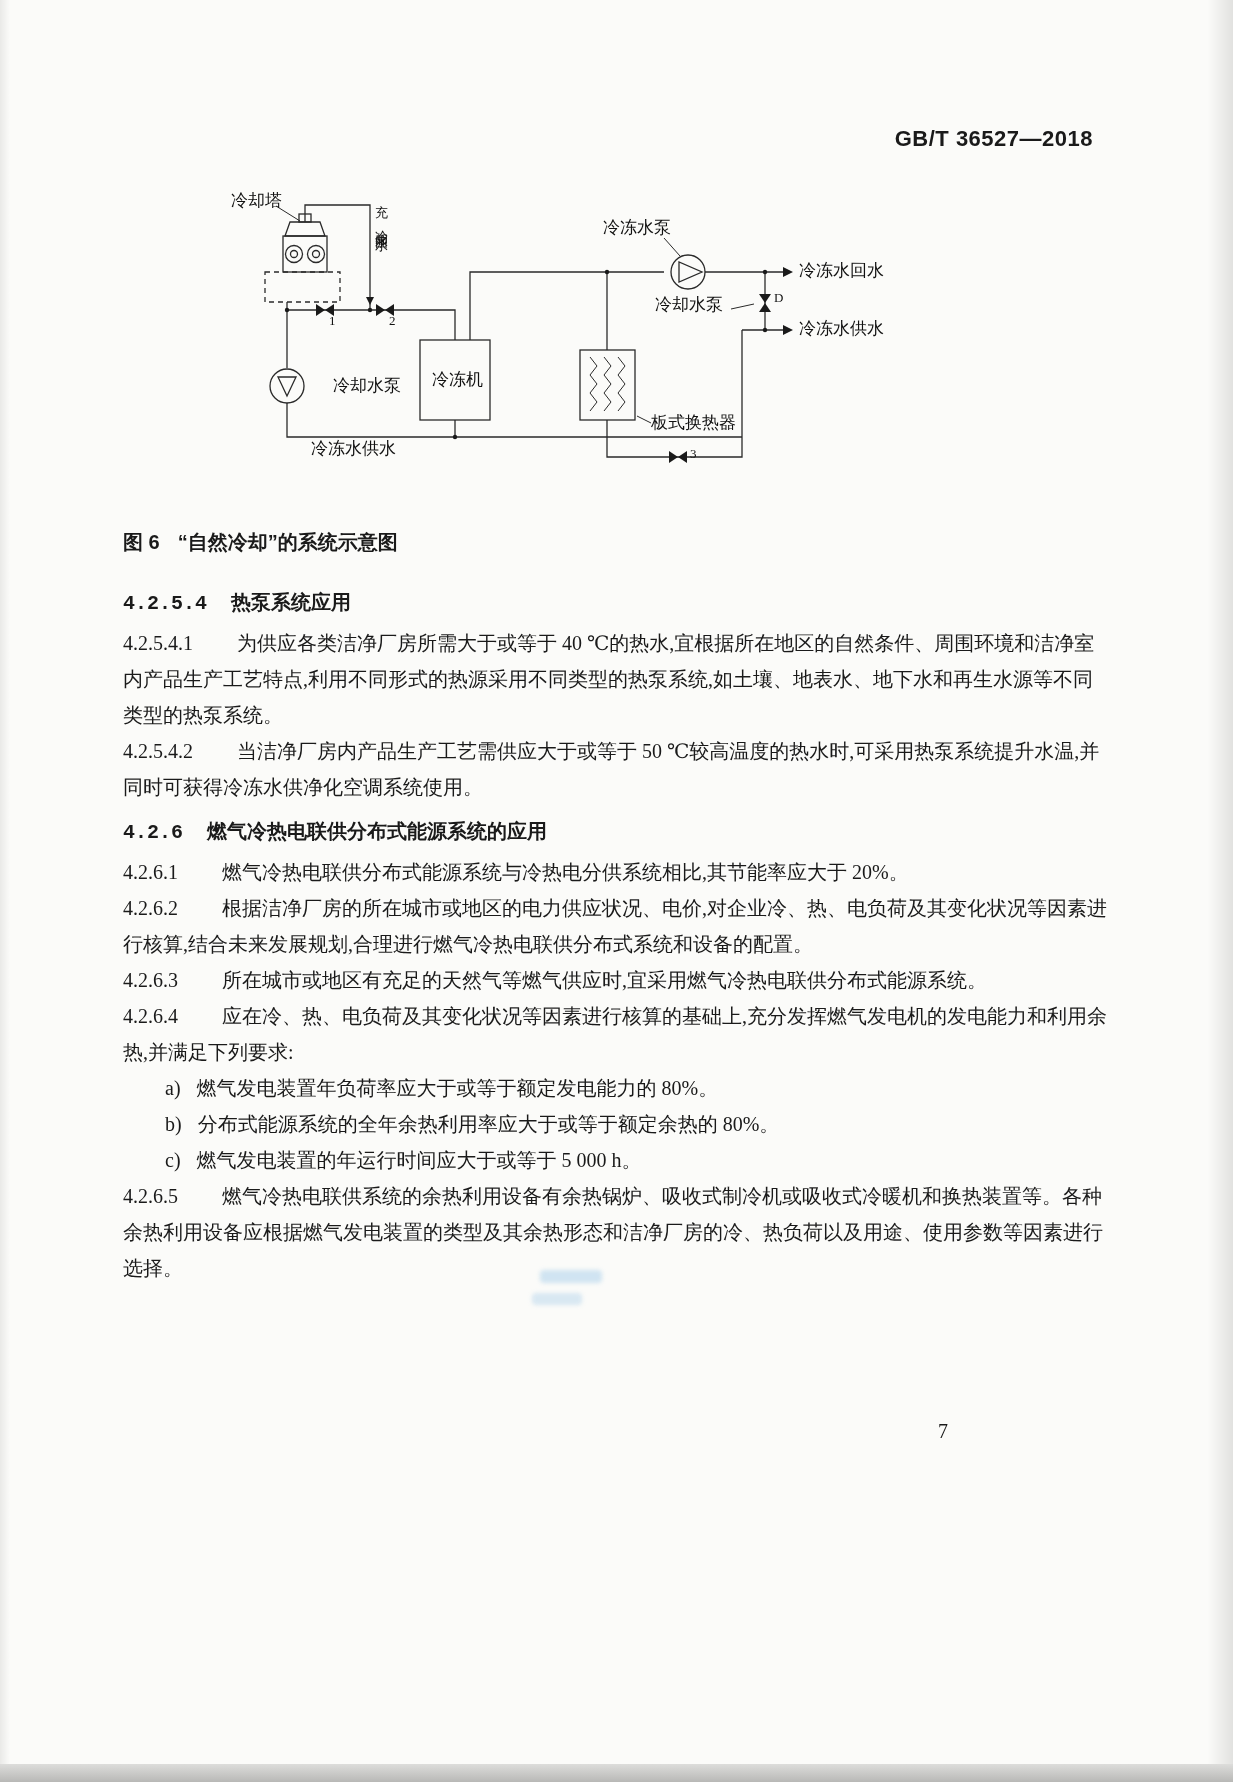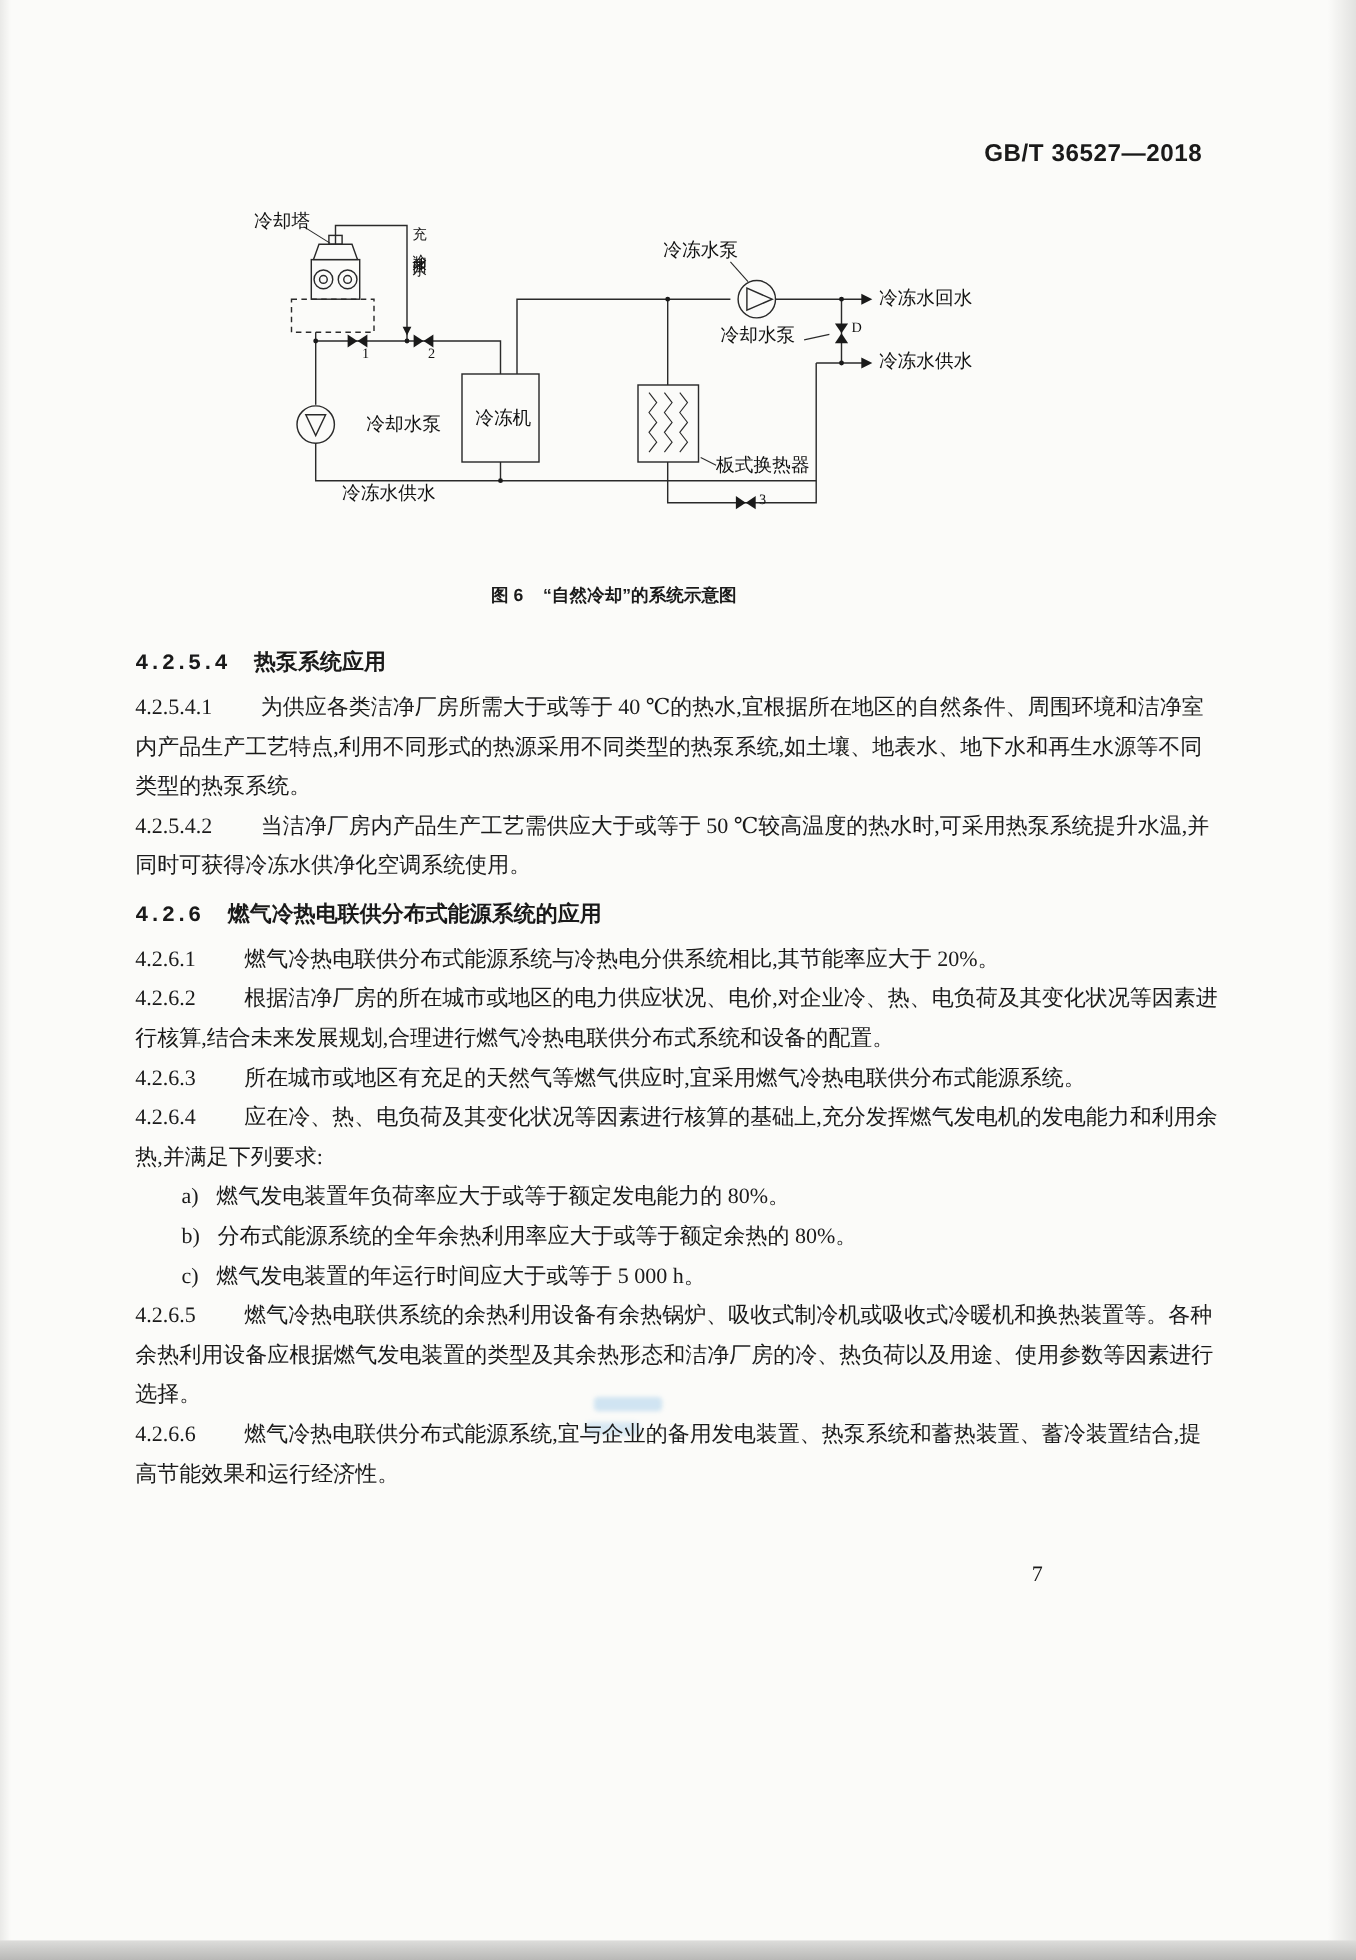--- a/index.html
+++ b/index.html
@@ -29,23 +29,23 @@
     font-size:20px;line-height:36px;}
 
   
   .diagram{position:relative;width:680px;height:320px;margin-left:90px;}
   .diagram svg{position:absolute;left:0;top:0;}
   .dlabel{position:absolute;font-size:17px;line-height:16px;white-space:nowrap;color:#111;}
   .dlabel.small{font-size:13px;}
   .vlabel{position:absolute;left:161px;top:30px;font-size:13px;line-height:14px;
     writing-mode:vertical-rl;text-orientation:upright;letter-spacing:2px;color:#111;}
 
-  .figure-caption{width:870px;text-align:center;margin:14px 0 26px 0;
+  .figure-caption{width:870px;text-align:left;margin:14px 0 26px 0;
     font-family:"Liberation Sans","DejaVu Sans",sans-serif;
-    font-weight:bold;font-size:16px;}
+    font-weight:bold;font-size:20px;}
   .figure-caption .cap-prefix{margin-right:18px;}
 
   
   .clause{margin:0;}
   .clause .num{display:inline;margin-right:44px;}
   .clause.heading{margin:10px 0 3px 0;
     font-family:Liberation Mono, monospace;
     font-weight:bold;}
   .clause.heading .num{margin-right:24px;}
   .clause.list{padding-left:42px;}
@@ -217,19 +217,16 @@
   </div>
 
   <div class="clause list">
     <span class="num">c)</span><span class="txt">燃气发电装置的年运行时间应大于或等于 5 000 h。</span>
   </div>
 
   <div class="clause">
     <span class="num">4.2.6.5</span><span class="txt">燃气冷热电联供系统的余热利用设备有余热锅炉、吸收式制冷机或吸收式冷暖机和换热装置等。各种余热利用设备应根据燃气发电装置的类型及其余热形态和洁净厂房的冷、热负荷以及用途、使用参数等因素进行选择。</span>
   </div>
 
-  <div class="clause">
-    <span class="num">4.2.6.6</span><span class="txt">燃气冷热电联供分布式能源系统,宜与企业的备用发电装置、热泵系统和蓄热装置、蓄冷装置结合,提高节能效果和运行经济性。</span>
-  </div>
 
 </div>
 
 <div class="page-number">7</div>
 
 </body></html>

